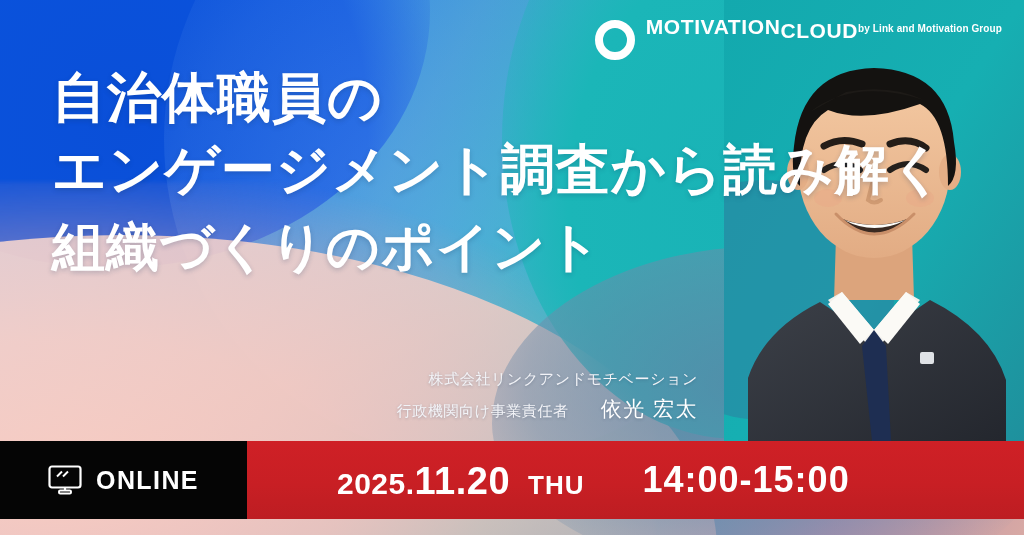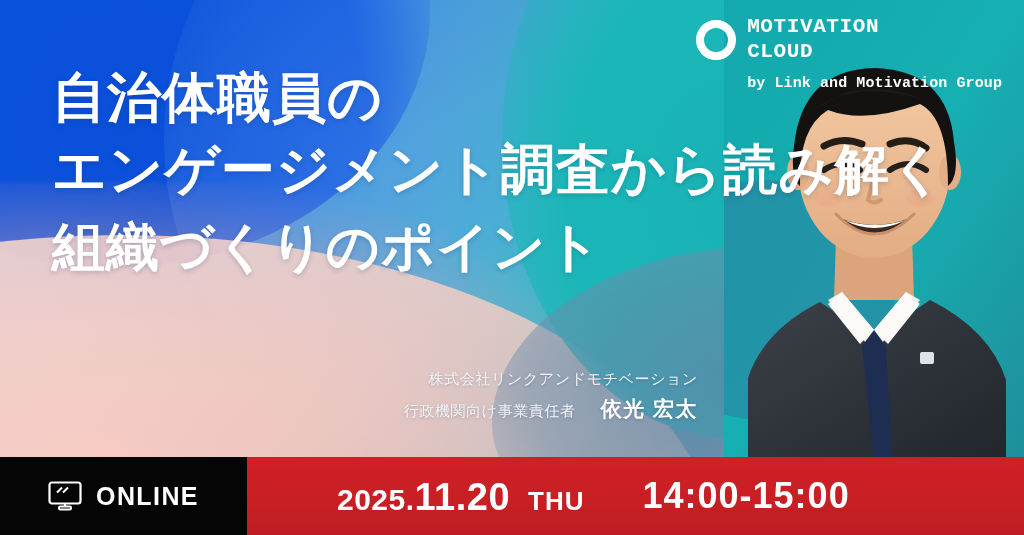--- a/index.html
+++ b/index.html
@@ -79,27 +79,27 @@
        rgba(110,140,170,.52) 48%,
        rgba(130,150,175,0) 78%);
   }
 
   
   .logo{position:absolute;right:22px;top:16px;display:flex;align-items:flex-start;gap:11px;}
   .logo-mark{
     width:40px;height:40px;border-radius:50%;
     border:8px solid #ffffff;box-sizing:border-box;margin-top:4px;
   }
-  .logo-text{display:flex;flex-direction:column;line-height:1;font-family:Liberation Mono, monospace;}
+  .logo-text{display:flex;flex-direction:row;line-height:1;}
   .logo-l1,.logo-l2{
     color:#fff;font-weight:bold;font-size:21px;letter-spacing:.6px;
   }
   .logo-l2{margin-top:4px;}
   .logo-l3{
-    color:#fff;font-weight:bold;font-size:15px;margin-top:14px;letter-spacing:.1px;
+    color:#fff;font-weight:bold;font-size:10px;margin-top:8px;letter-spacing:.1px;
   }
 
   
   .headline{position:absolute;left:52px;top:62px;width:700px;}
   .h-line{
     color:#ffffff;white-space:nowrap;
     text-shadow:0 2px 5px rgba(20,50,90,.22);
   }
   .h-sm{
     font-size:54px;font-weight:700;letter-spacing:1px;line-height:1.33;
@@ -110,33 +110,33 @@
   }
 
   
   .credit{
     position:absolute;left:378px;top:368px;width:320px;
     text-align:right;color:#f2f3f7;
     text-shadow:0 1px 3px rgba(40,60,90,.28);
   }
   .credit-org{font-size:15px;letter-spacing:.6px;line-height:1.5;}
   .credit-row{
-    display:flex;align-items:baseline;justify-content:flex-end;gap:25px;
+    display:flex;align-items:baseline;justify-content:flex-end;gap:32px;
     line-height:1.5;margin-top:2px;
   }
   .credit-role{font-size:15px;letter-spacing:.6px;}
-  .credit-name{font-size:21px;font-weight:bold;letter-spacing:1.5px;color:#ffffff;}
+  .credit-name{font-size:21px;font-weight:normal;letter-spacing:1.5px;color:#ffffff;}
 
   
   .photo{position:absolute;right:0;top:0;width:300px;height:460px;overflow:hidden;}
   .photo svg{display:block;width:100%;height:100%;}
 
   
   .bottombar{
-    position:absolute;left:0;bottom:0;width:1024px;height:78px;display:flex;
+    position:absolute;left:0;bottom:16px;width:1024px;height:78px;display:flex;
   }
   .bar-online{
     width:247px;height:100%;background:#050505;
     display:flex;align-items:center;justify-content:center;gap:14px;
   }
   .monitor-icon{width:34px;height:30px;flex:0 0 auto;}
   .online-label{
     color:#ffffff;font-size:25px;font-weight:bold;letter-spacing:1.4px;
   }
   .bar-date{

